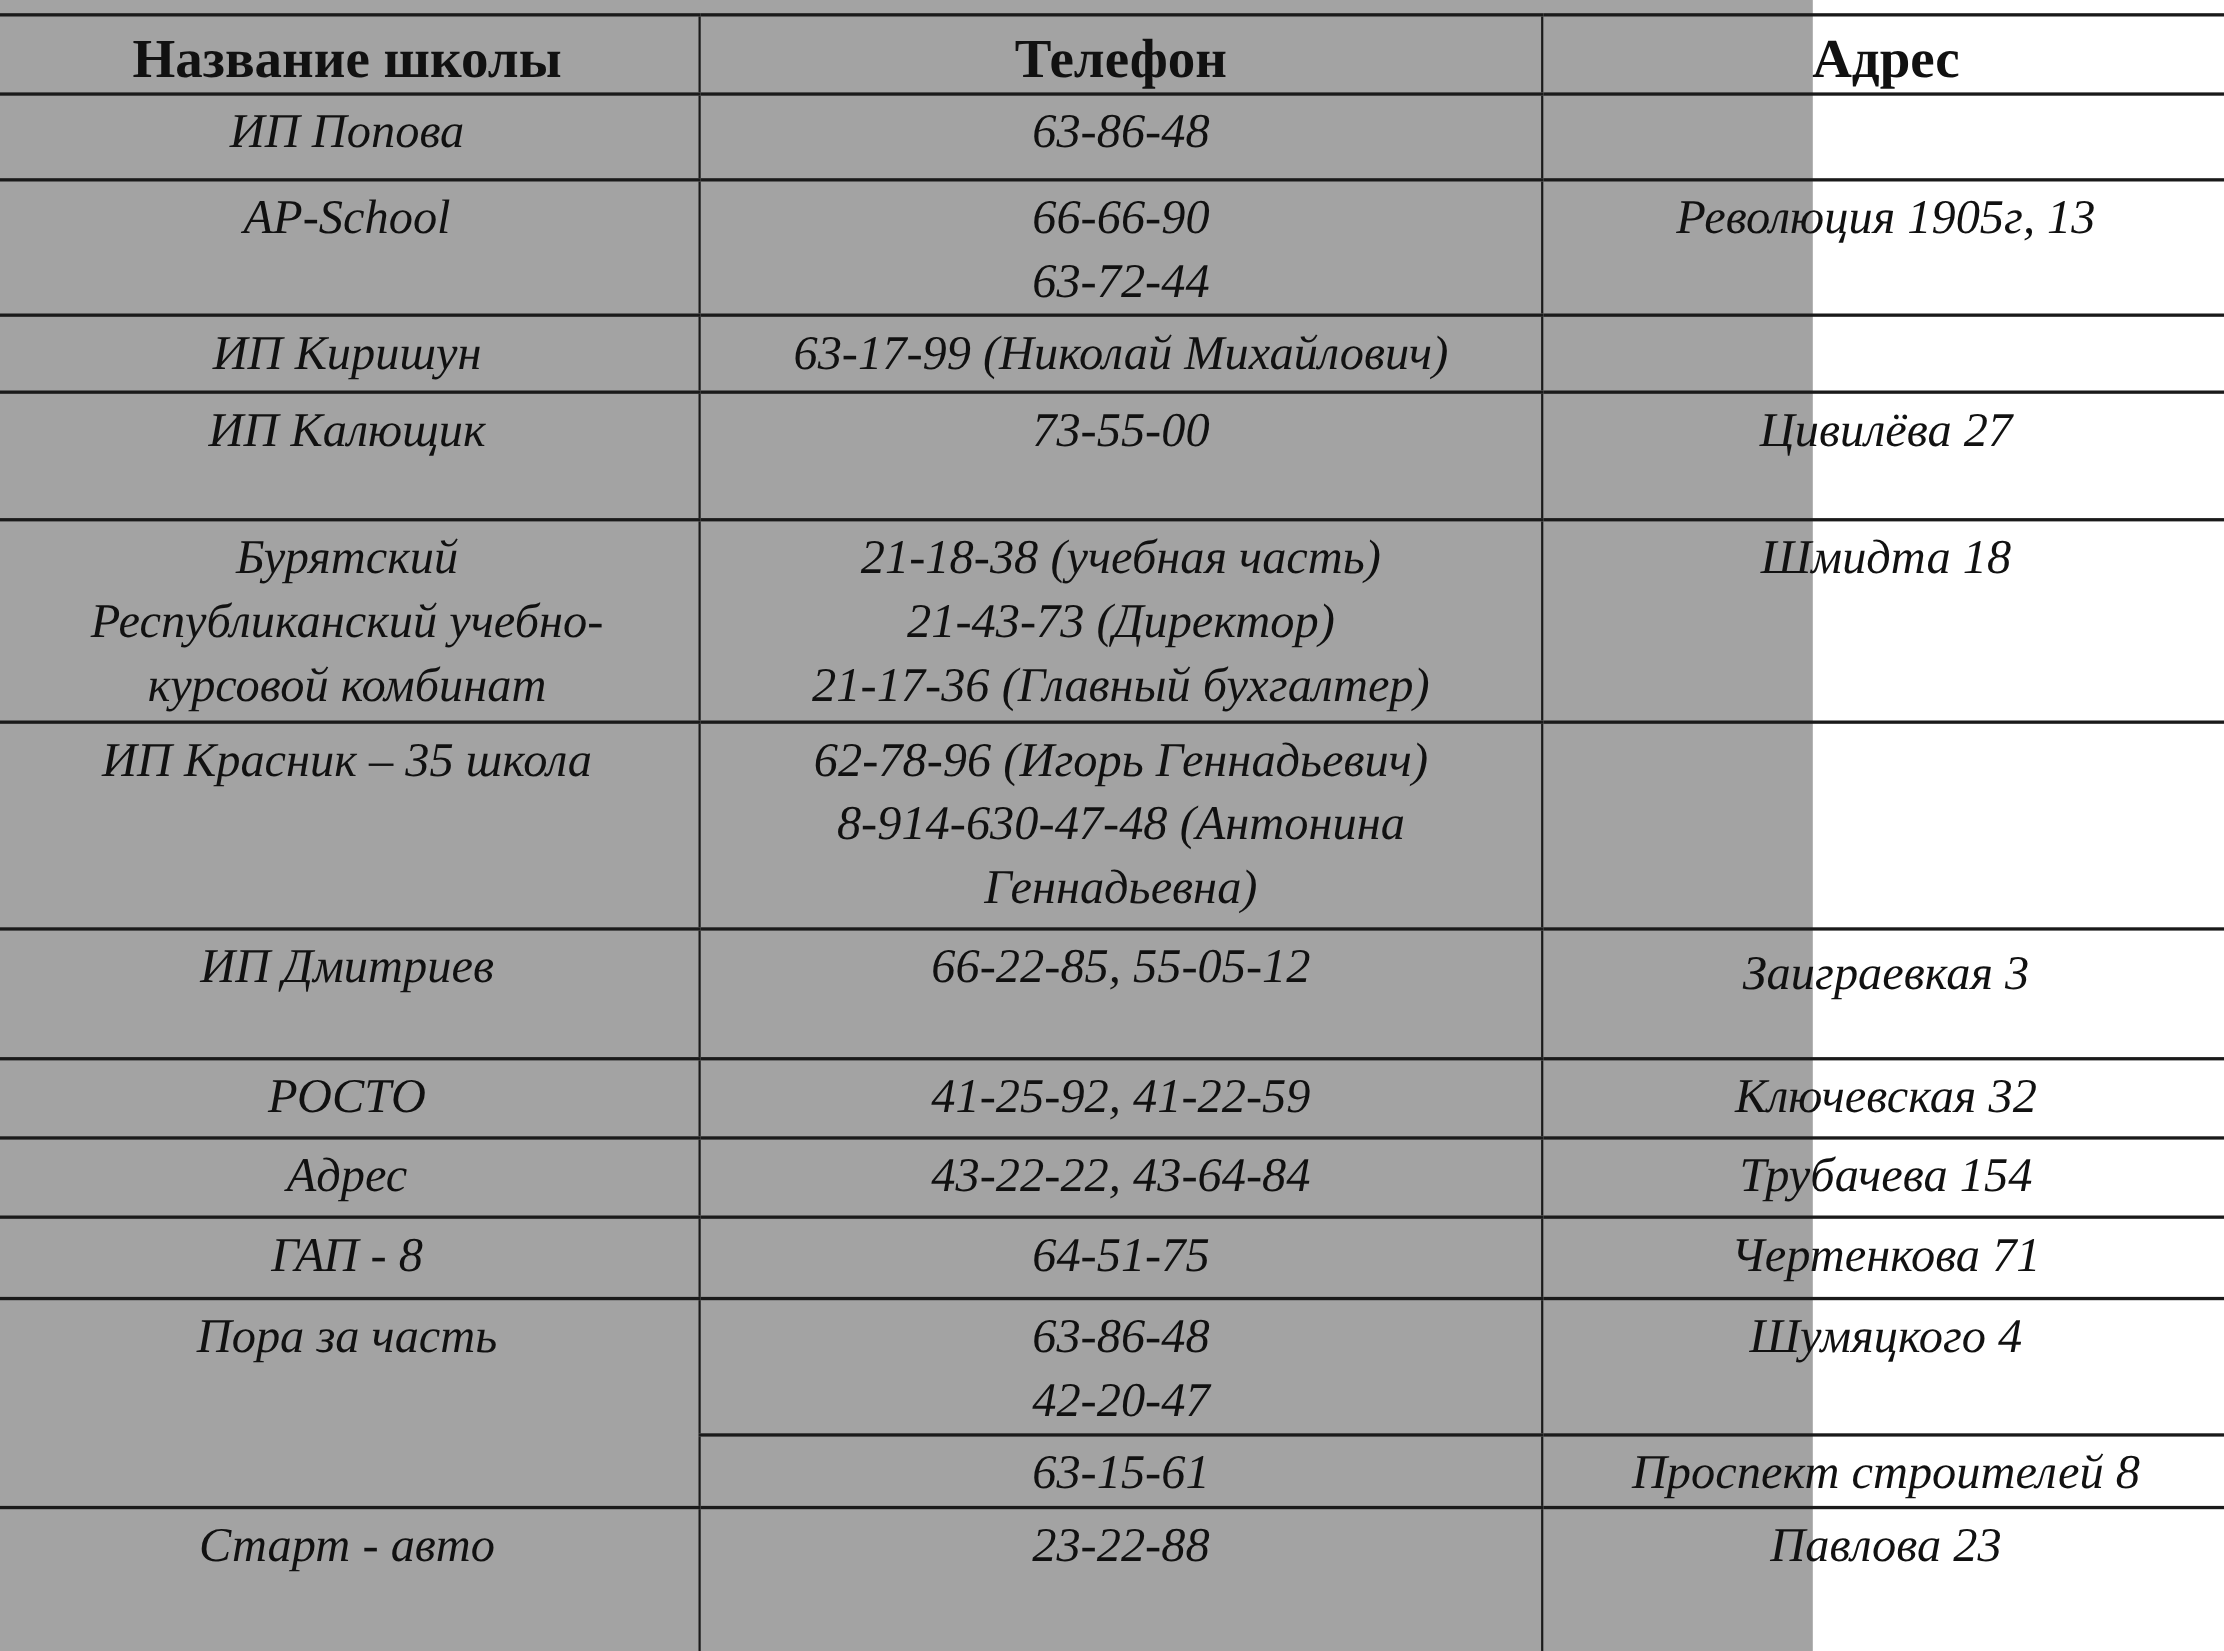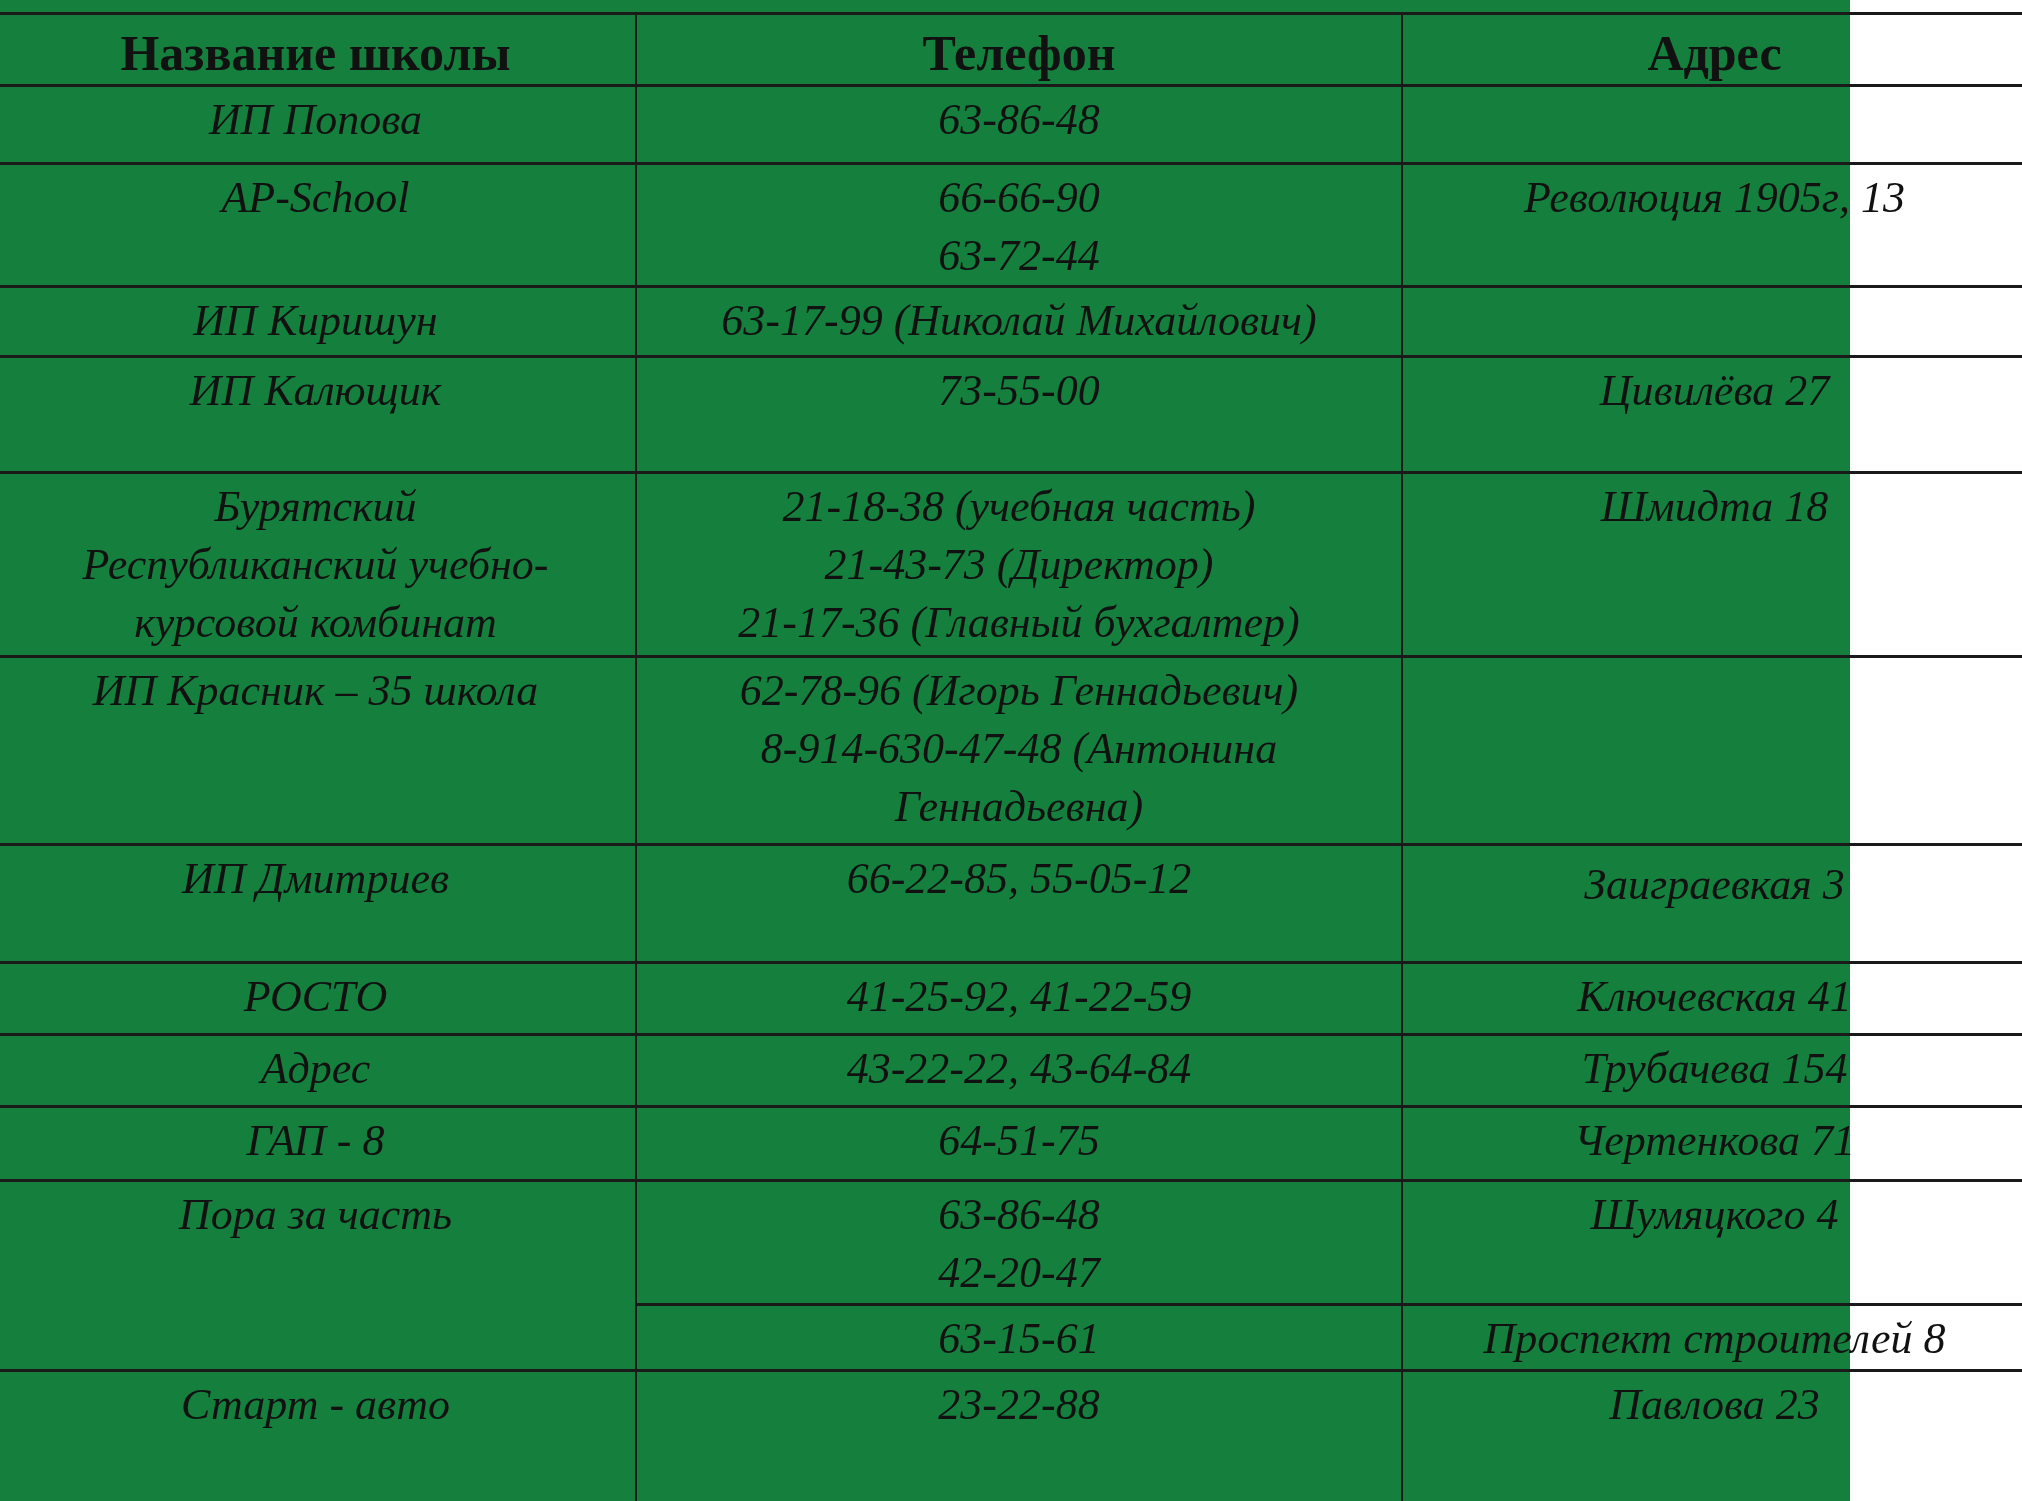--- a/index.html
+++ b/index.html
@@ -1,18 +1,18 @@
 <!DOCTYPE html>
 <html><head>
 <meta charset="utf-8">
 <style>
   html, body { margin: 0; padding: 0; background: #ffffff; }
   body { width: 2022px; height: 1501px; overflow: hidden; position: relative;
          font-family: "Liberation Serif", "DejaVu Serif", serif; color: #111; }
-  .sheet { position: absolute; left: 0; top: 0; width: 1850px; height: 1501px; background: #15803d; }
+  .sheet { position: absolute; left: 0; top: 0; width: 1648px; height: 1501px; background: #a3a3a3; }
   table.schools { position: absolute; left: -4px; top: 12px; width: 2030px;
                   border-collapse: collapse; table-layout: fixed; }
   table.schools td, table.schools th {
     border-top: 3px solid #1a1a1a; border-bottom: 3px solid #1a1a1a;
     border-left: 2px solid #1a1a1a; border-right: 2px solid #1a1a1a;
     vertical-align: top; text-align: center; padding: 4px 6px 0 6px;
     font-size: 44px; line-height: 58px; font-weight: normal;
   }
   table.schools th { font-weight: bold; font-size: 50px; vertical-align: middle; padding-top: 6px; }
   table.schools tr td:first-child, table.schools tr th:first-child { border-left: none; }
@@ -115,21 +115,21 @@
           </td>
   </tr>
   <tr style="height:72px">
     <td>
             <span class="line">РОСТО</span>
           </td>
     <td>
             <span class="line">41-25-92, 41-22-59</span>
           </td>
     <td>
-            <span class="line">Ключевская 41</span>
+            <span class="line">Ключевская 32</span>
           </td>
   </tr>
   <tr style="height:72px">
     <td>
             <span class="line">Адрес</span>
           </td>
     <td>
             <span class="line">43-22-22, 43-64-84</span>
           </td>
     <td>

